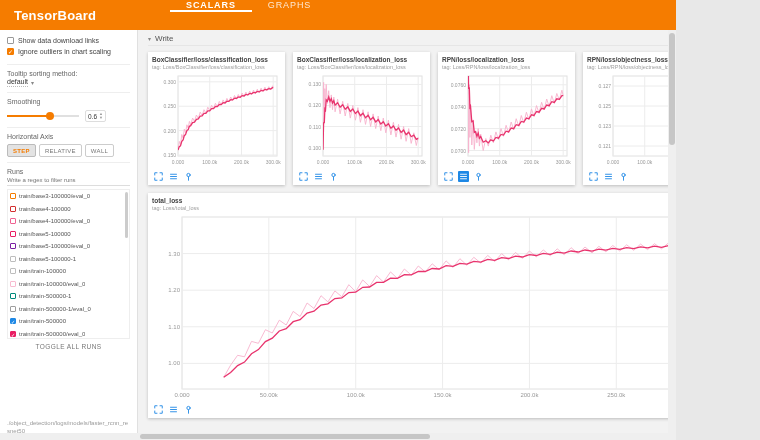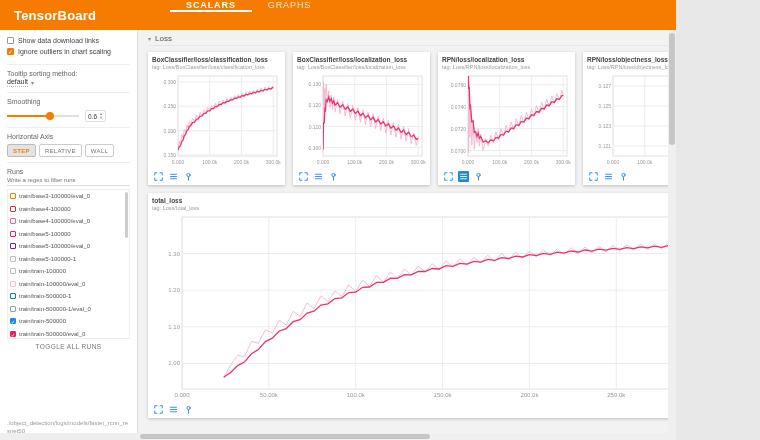--- a/index.html
+++ b/index.html
@@ -178,21 +178,21 @@
           </div>
         <div class="toggle-all">TOGGLE ALL RUNS</div>
       </div>
 
       <div class="sidebar-footer">./object_detection/logs/models/faster_rcnn_resnet50</div>
     </aside>
 
     <main>
       <div class="category-header">
         <span class="caret">▾</span>
-        <span>Loss</span>
+        <span>Write</span>
       </div>
 
       <div class="cards-row">
 
         <div class="card small-card">
           <div class="card-title">BoxClassifier/loss/classification_loss</div>
           <div class="card-tag">tag: Loss/BoxClassifier/loss/classification_loss</div>
           <svg class="chart" width="129" height="96">
               <defs>
                 <clipPath id="clip-classification">

